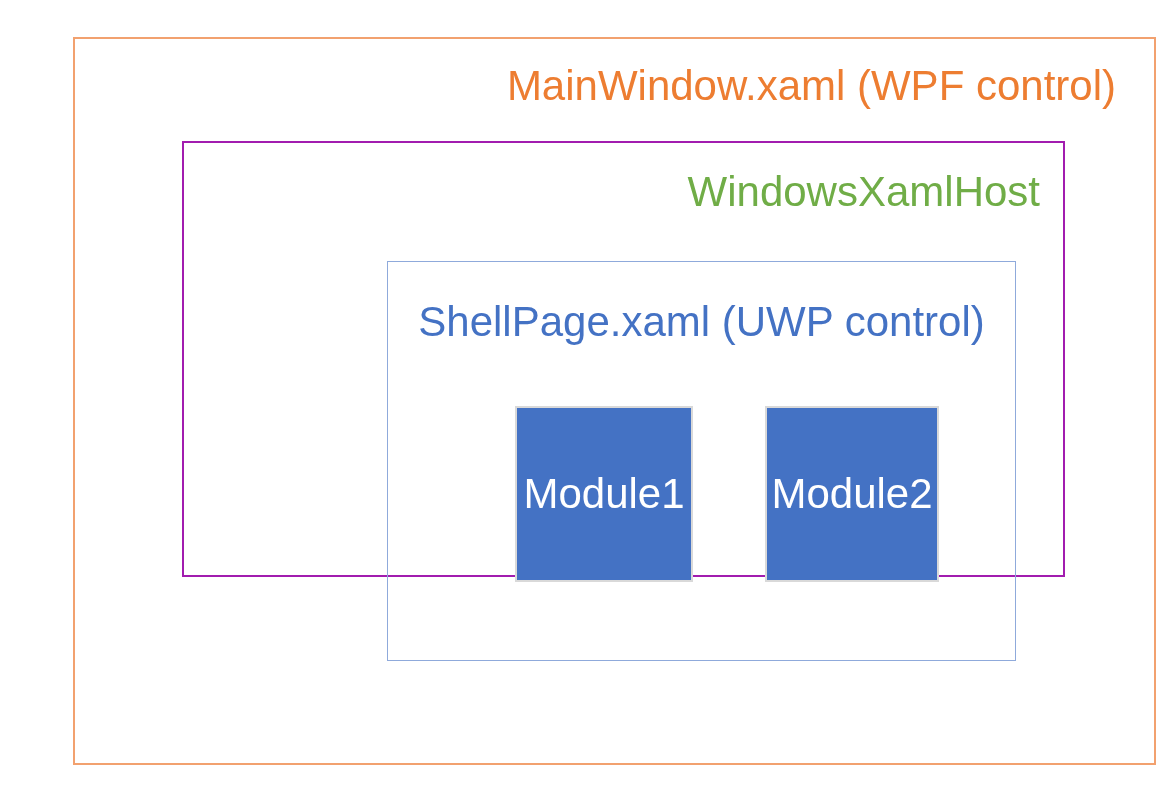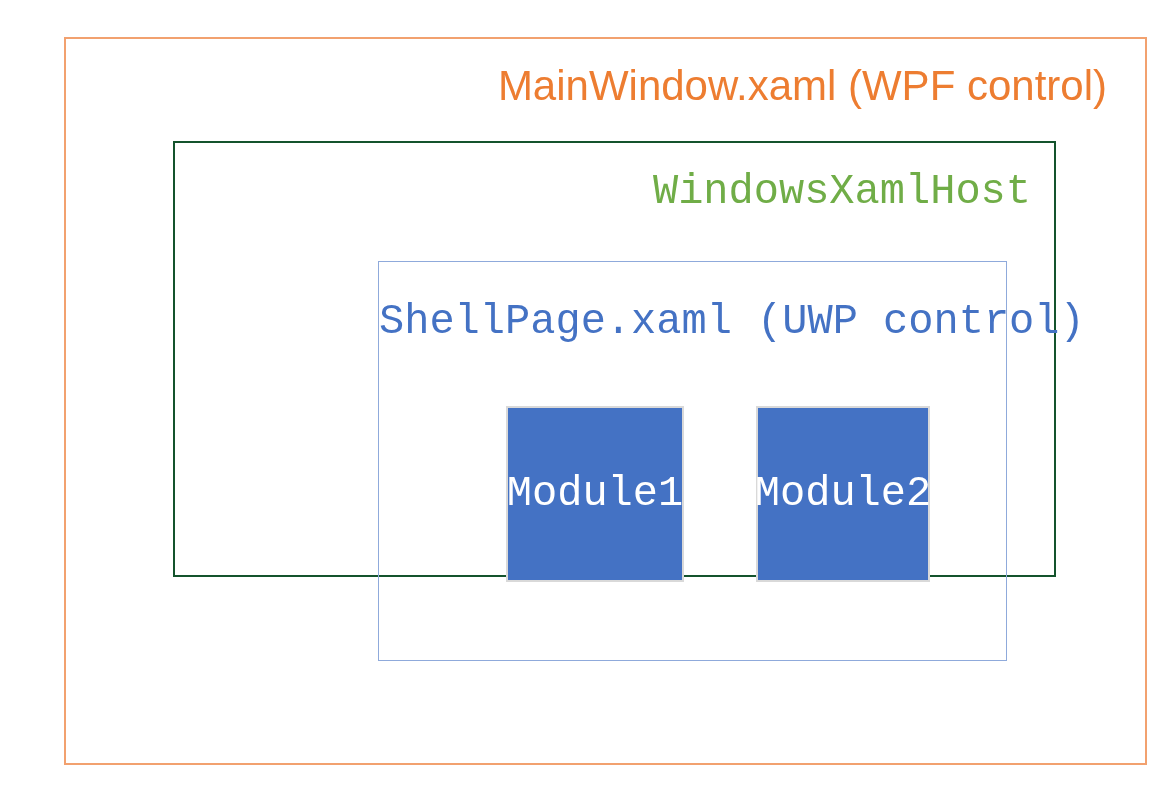--- a/index.html
+++ b/index.html
@@ -11,38 +11,37 @@
   .canvas {
     position: relative;
     width: 1166px;
     height: 810px;
     background: #ffffff;
     overflow: hidden;
   }
   .box { position: absolute; box-sizing: border-box; background: transparent; }
 
   .wpf-box {
-    left: 64px; top: 37px;
+    left: 73px; top: 37px;
     width: 1083px; height: 728px;
     border: 2px solid #F2A16F;
   }
   .wpf-title {
     position: absolute;
     top: 22px; right: 38px;
     font-size: 42px;
     line-height: 1.2;
     color: #ED7D31;
     white-space: nowrap;
   }
 
   .host-box {
     left: 107px; top: 102px;
     width: 883px; height: 436px;
-    border: 2px solid #14532d;
-    font-family: Liberation Mono, monospace;
+    border: 2px solid #a21caf;
   }
   .host-title {
     position: absolute;
     top: 24px; right: 23px;
     font-size: 42px;
     line-height: 1.2;
     color: #70AD47;
     white-space: nowrap;
   }
 

